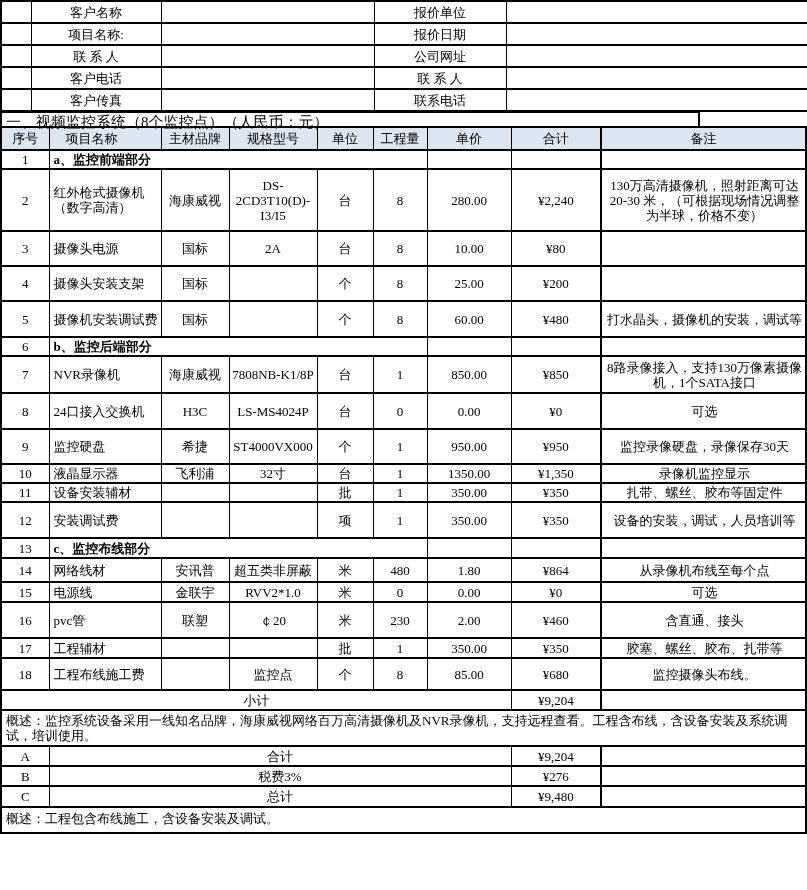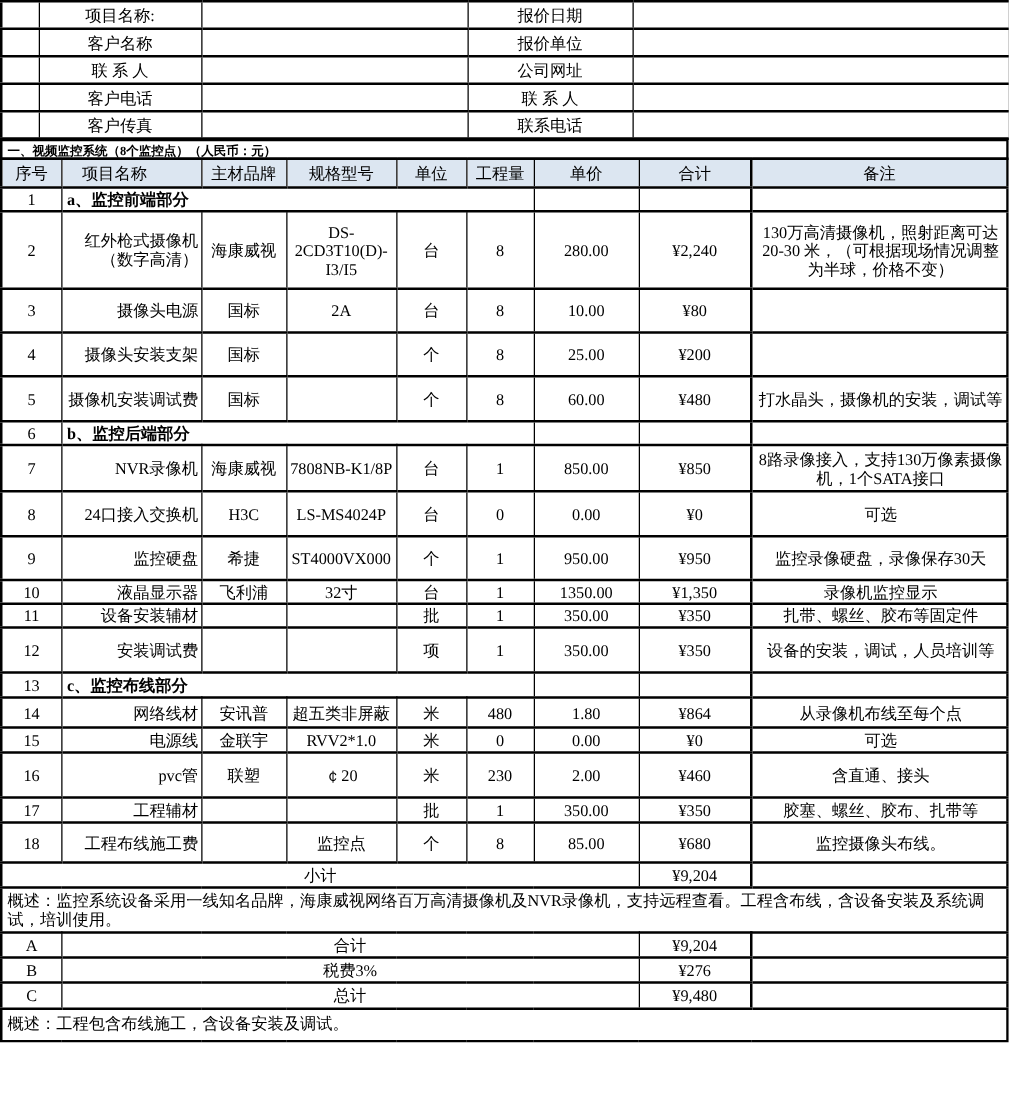--- a/index.html
+++ b/index.html
@@ -3,58 +3,58 @@
 <meta charset="utf-8">
 <style>
   html,body{margin:0;padding:0;background:#ffffff;}
   body{width:807px;font-family:"Liberation Serif","DejaVu Serif",serif;color:#000;}
   .page{width:807px;}
   table{border-collapse:collapse;table-layout:fixed;width:807px;border:2px solid #000;}
   td{border:1px solid #000;border-top-width:2px;border-bottom-width:2px;
      font-size:13px;line-height:15px;padding:0 2px;vertical-align:middle;
      overflow:hidden;word-break:break-word;}
   .c{text-align:center;}
-  .l{text-align:right;padding-left:4px;}
+  .l{text-align:left;padding-left:4px;}
   .hd{background:#dce6f1;text-align:center;}
   .hd-name{background:#dce6f1;text-align:left;padding-left:16px;}
   .sec{font-weight:bold;text-align:left;padding-left:4px;}
   .bL{border-left-width:2px;}
   .title{border:2px solid #000;border-top-width:3px;margin-top:-2px;
-         font-weight:bold;font-size:10px;line-height:18px;height:18px;
-         padding-left:4px;box-sizing:border-box;width:807px;}
+         font-weight:normal;font-size:15px;line-height:18px;height:18px;
+         padding-left:4px;box-sizing:border-box;width:700px;}
   .t-main{margin-top:-2px;}
   .note{text-align:center;padding-left:4px;}
   .overview{text-align:left;padding-left:4px;}
 </style>
 </head>
 <body>
 
 <div class="page">
 
   <table class="t-top">
     <colgroup>
         <col style="width:30px">
         <col style="width:130px">
         <col style="width:213px">
         <col style="width:132px">
         <col style="width:302px">
       </colgroup>
     <tbody>
         <tr style="height:22px">
       <td class="c"></td>
+      <td class="c">客户名称</td>
+      <td></td>
+      <td class="c">报价单位</td>
+      <td></td>
+    </tr>
+    <tr style="height:22px">
+      <td class="c"></td>
       <td class="c">项目名称:</td>
       <td></td>
       <td class="c">报价日期</td>
-      <td></td>
-    </tr>
-    <tr style="height:22px">
-      <td class="c"></td>
-      <td class="c">客户名称</td>
-      <td></td>
-      <td class="c">报价单位</td>
       <td></td>
     </tr>
     <tr style="height:22px">
       <td class="c"></td>
       <td class="c">联 系 人</td>
       <td></td>
       <td class="c">公司网址</td>
       <td></td>
     </tr>
     <tr style="height:22px">

